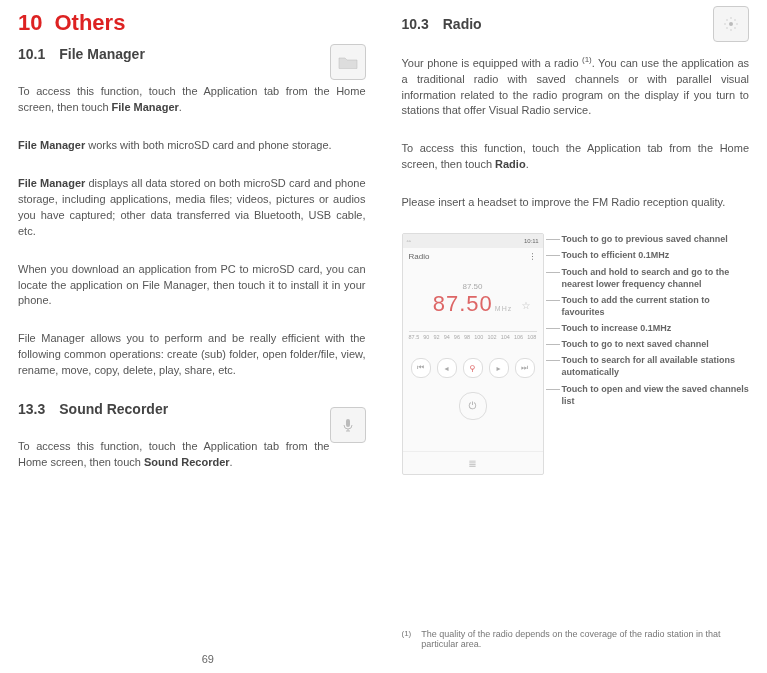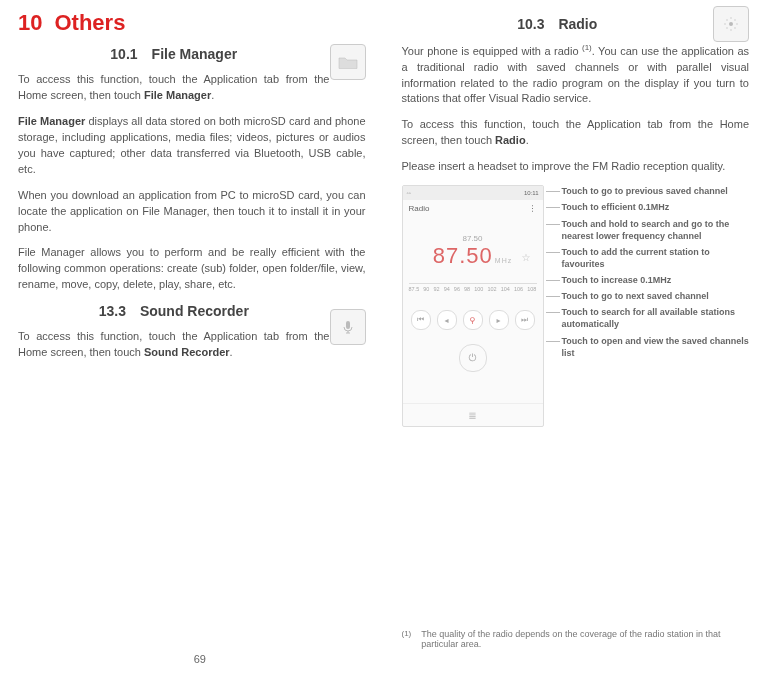--- a/index.html
+++ b/index.html
@@ -30,42 +30,41 @@
     font-size: 22px;
     font-weight: 700;
     margin: 2px 0 10px 0;
   }
   .big-chapter .num { margin-right: 12px; }
   h2.sec {
     font-size: 14px;
     font-weight: 700;
     color: #444;
     margin: 8px 0 6px 0;
-    text-align: center;
   }
   h2.sec .secnum { margin-right: 14px; }
-  p { margin: 10px 0; line-height: 1.45; text-align: justify; color: #555;}
+  p { margin: 22px 0; line-height: 1.45; text-align: justify; color: #555;}
   b { font-weight: 700; color: #444;}
   .iconbox {
     float: right;
     width: 34px;
     height: 34px;
     border: 1px solid #ccc;
     border-radius: 4px;
     background: #f5f5f5;
     display: flex;
     align-items: center;
     justify-content: center;
     margin-top: -2px;
   }
   .pagenum {
     position: absolute;
     bottom: 8px;
     width: 100%;
-    left: 8px;
+    left: 16px;
     text-align: center;
     font-size: 11px;
     color: #666;
   }
   .footnote {
     position: absolute;
     bottom: 24px;
     font-size: 9px;
     color: #777;
     display: flex;
@@ -170,20 +169,21 @@
 
     <div class="iconbox">
       <svg width="20" height="14" viewBox="0 0 20 14">
           <path d="M1 3 h6 l2 2 h10 v8 a1 1 0 0 1 -1 1 h-16 a1 1 0 0 1 -1 -1 z" fill="#ddd" stroke="#bbb" stroke-width="0.5"></path>
         </svg>
     </div>
     <h2 class="sec">
       <span class="secnum">10.1</span><span>File Manager</span>
     </h2>
     <p><span>To access this function, touch the Application tab from the Home screen, then touch </span><b>File Manager</b><span>.</span></p>
+    <p><b>File Manager</b><span> works with both microSD card and phone storage.</span></p>
     <p><b>File Manager</b><span> displays all data stored on both microSD card and phone storage, including applications, media files; videos, pictures or audios you have captured; other data transferred via Bluetooth, USB cable, etc.</span></p>
     <p>When you download an application from PC to microSD card, you can locate the application on File Manager, then touch it to install it in your phone.</p>
     <p>File Manager allows you to perform and be really efficient with the following common operations: create (sub) folder, open folder/file, view, rename, move, copy, delete, play, share, etc.</p>
 
     <div class="iconbox" style="margin-top:6px;">
       <svg width="16" height="16" viewBox="0 0 16 16">
           <rect x="6" y="2" width="4" height="8" rx="2" fill="#bbb"></rect>
           <path d="M4 8 a4 4 0 0 0 8 0 M8 12 v2 M6 14 h4" stroke="#bbb" fill="none" stroke-width="1"></path>
         </svg>
     </div>

